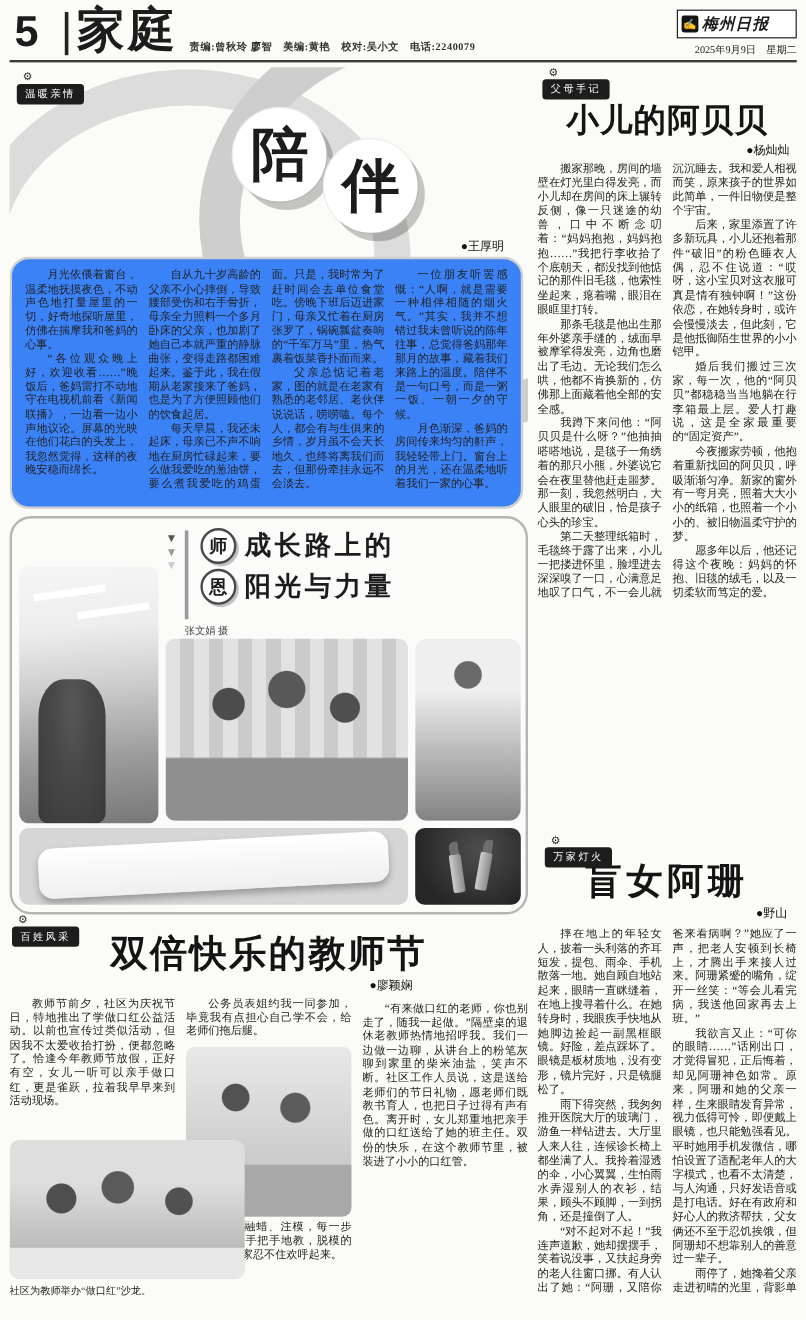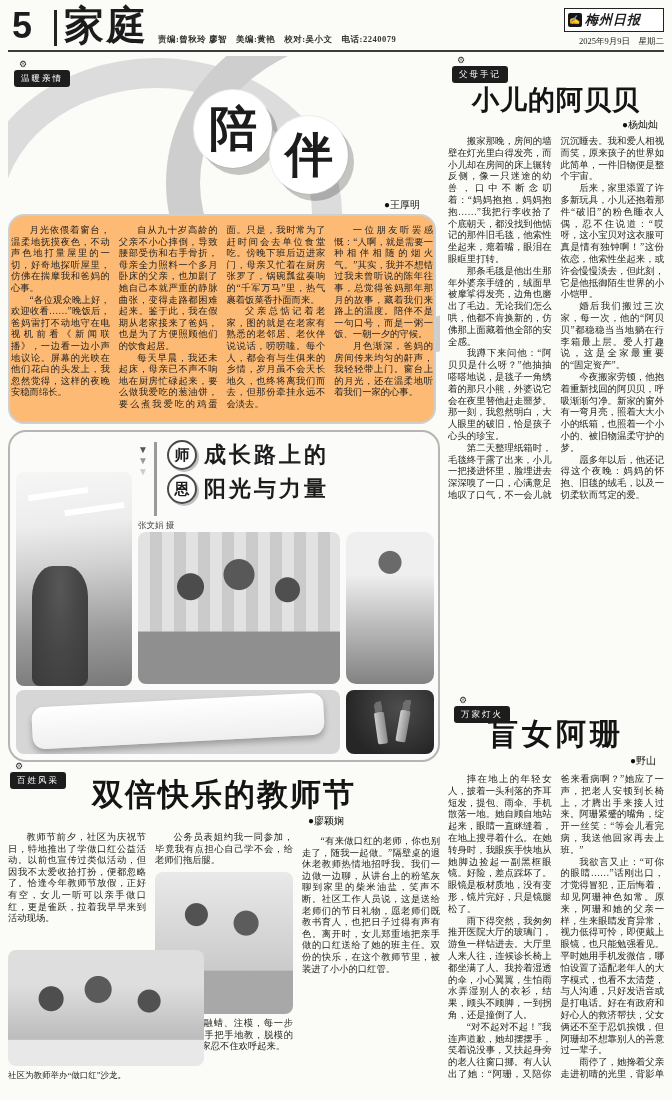--- a/index.html
+++ b/index.html
@@ -37,22 +37,22 @@
   .peiban{position:absolute;left:8px;top:56px;width:432px;height:372px;overflow:hidden;}
   .arc{position:absolute;border-radius:50%;}
   .arc1{left:-36px;top:2px;width:310px;height:250px;border:30px solid #dcdcdc;}
   .arc2{left:158px;top:-52px;width:340px;height:290px;border:34px solid #cecece;}
   .tchar{position:absolute;width:78px;height:78px;border-radius:50%;background:#fff;
         box-shadow:6px 7px 0 rgba(0,0,0,.22),0 0 0 1px #ececec;display:flex;align-items:center;
         justify-content:center;font-family:"Liberation Sans",sans-serif;font-size:48px;font-weight:bold;z-index:4;}
   .tchar1{left:186px;top:34px;}
   .tchar2{left:262px;top:60px;}
   .peiban .author{position:absolute;right:20px;top:142px;z-index:5;}
-  .pcard{position:absolute;left:0;top:158px;width:428px;height:210px;background:#fdba74;
-        border:2.5px solid #cfcfcf;border-radius:16px;box-sizing:border-box;padding:9px 1px;z-index:5;overflow:hidden;}
+  .pcard{position:absolute;left:0;top:158px;width:428px;height:210px;background:#3b82f6;
+        border:2.5px solid #cfcfcf;border-radius:16px;box-sizing:border-box;padding:9px 11px;z-index:5;overflow:hidden;}
 
   
   .abeibei{position:absolute;left:448px;top:56px;width:216px;height:640px;}
   .abeibei .h-title{position:absolute;left:0;top:26px;width:216px;text-align:center;
         font-size:27px;letter-spacing:1px;}
   .abeibei .author{position:absolute;right:6px;top:62px;}
   .abeibei .flow{position:absolute;left:0;top:80px;width:216px;max-height:510px;overflow:hidden;}
 
   
   .shien{position:absolute;left:8px;top:430px;width:432px;height:332px;border:2.5px solid #b5b5b5;
@@ -61,21 +61,21 @@
   .sh-arrows{display:flex;flex-direction:column;margin:4px 4px 0 0;}
   .sh-arrows span{font-size:10px;line-height:11px;}
   .a1{color:#555;} .a2{color:#999;} .a3{color:#ccc;}
   .sh-vbar{width:3px;height:74px;background:#9a9a9a;margin:2px 10px 0 2px;}
   .sh-lines{display:flex;flex-direction:column;gap:4px;}
   .sh-row{display:flex;align-items:center;gap:7px;}
   .badge{width:26px;height:26px;border-radius:50%;border:2px solid #4a4a4a;background:#fff;
         box-shadow:2px 2px 0 #c2c2c2;display:inline-flex;align-items:center;justify-content:center;
         font-family:"Liberation Sans",sans-serif;font-size:15px;font-weight:bold;}
   .sh-line{font-family:"Liberation Sans",sans-serif;font-weight:bold;font-size:22px;letter-spacing:3px;}
-  .sh-credit{position:absolute;left:128px;top:88px;font-size:8.5px;color:#444;}
+  .sh-credit{position:absolute;left:144px;top:88px;font-size:8.5px;color:#444;}
 
   
   .ph{position:absolute;border-radius:8px;overflow:hidden;background:#cfcfcf;}
   .ph-classroom{left:6px;top:40px;width:116px;height:214px;
      background:linear-gradient(175deg,#f6f6f6 0%,#ededed 25%,#d0d0d0 45%,#9a9a9a 75%,#787878 100%);}
   .ph-classroom::before{content:"";position:absolute;left:10%;top:9%;width:52%;height:6px;background:#fff;
      transform:rotate(-8deg);box-shadow:34px 20px 0 #fff;}
   .ph-classroom::after{content:"";position:absolute;bottom:0;left:14%;width:48%;height:56%;
      background:radial-gradient(ellipse at 50% 18%,#575757 0%,#474747 45%,#3a3a3a 100%);
      border-radius:38% 38% 8px 8px / 26% 26% 8px 8px;}
@@ -178,21 +178,21 @@
       <span class="tag-ic">⚙</span>
       <span class="tag-tx">父母手记</span>
     </div>
     <div class="h-title">小儿的阿贝贝</div>
     <div class="author">●杨灿灿</div>
     <div class="flow cols2">
         <p>搬家那晚，房间的墙壁在灯光里白得发亮，而小儿却在房间的床上辗转反侧，像一只迷途的幼兽，口中不断念叨着：“妈妈抱抱，妈妈抱抱……”我把行李收拾了个底朝天，都没找到他惦记的那件旧毛毯，他索性坐起来，瘪着嘴，眼泪在眼眶里打转。</p>
         <p>那条毛毯是他出生那年外婆亲手缝的，绒面早被摩挲得发亮，边角也磨出了毛边。无论我们怎么哄，他都不肯换新的，仿佛那上面藏着他全部的安全感。</p>
         <p>我蹲下来问他：“阿贝贝是什么呀？”他抽抽嗒嗒地说，是毯子一角绣着的那只小熊，外婆说它会在夜里替他赶走噩梦。那一刻，我忽然明白，大人眼里的破旧，恰是孩子心头的珍宝。</p>
         <p>第二天整理纸箱时，毛毯终于露了出来，小儿一把搂进怀里，脸埋进去深深嗅了一口，心满意足地叹了口气，不一会儿就沉沉睡去。我和爱人相视而笑，原来孩子的世界如此简单，一件旧物便是整个宇宙。</p>
-        <p>后来，家里添置了许多新玩具，小儿还抱着那件“破旧”的粉色睡衣人偶，忍不住说道：“哎呀，这小宝贝对这衣服可真是情有独钟啊！”这份依恋，他索性坐起来，或许会慢慢淡去，但此刻，它是他抵御陌生世界的小小铠甲。</p>
+        <p>后来，家里添置了许多新玩具，小儿还抱着那件“破旧”的粉色睡衣人偶，忍不住说道：“哎呀，这小宝贝对这衣服可真是情有独钟啊！”这份依恋，在她转身时，或许会慢慢淡去，但此刻，它是他抵御陌生世界的小小铠甲。</p>
         <p>婚后我们搬过三次家，每一次，他的“阿贝贝”都稳稳当当地躺在行李箱最上层。爱人打趣说，这是全家最重要的“固定资产”。</p>
         <p>今夜搬家劳顿，他抱着重新找回的阿贝贝，呼吸渐渐匀净。新家的窗外有一弯月亮，照着大大小小的纸箱，也照着一个小小的、被旧物温柔守护的梦。</p>
         <p>愿多年以后，他还记得这个夜晚：妈妈的怀抱、旧毯的绒毛，以及一切柔软而笃定的爱。</p>
       </div>
   </div>
 
   <div class="shien">
     <div class="sh-titleblock">
       <div class="sh-arrows">
         <span class="a1">▼</span>

